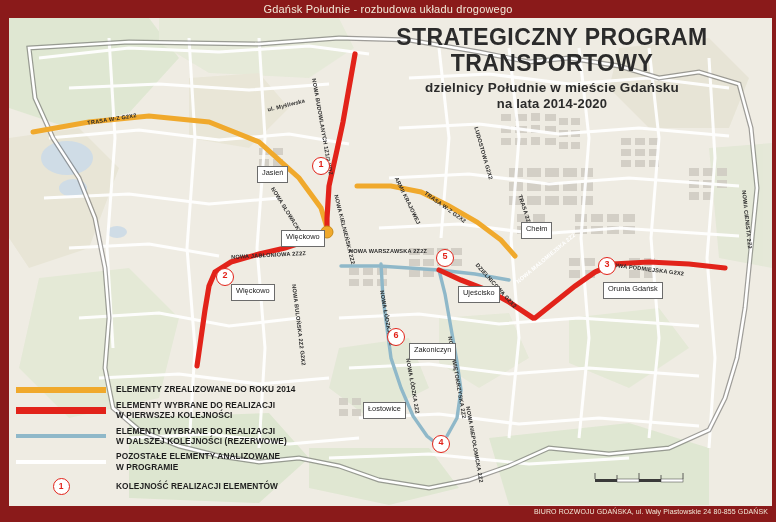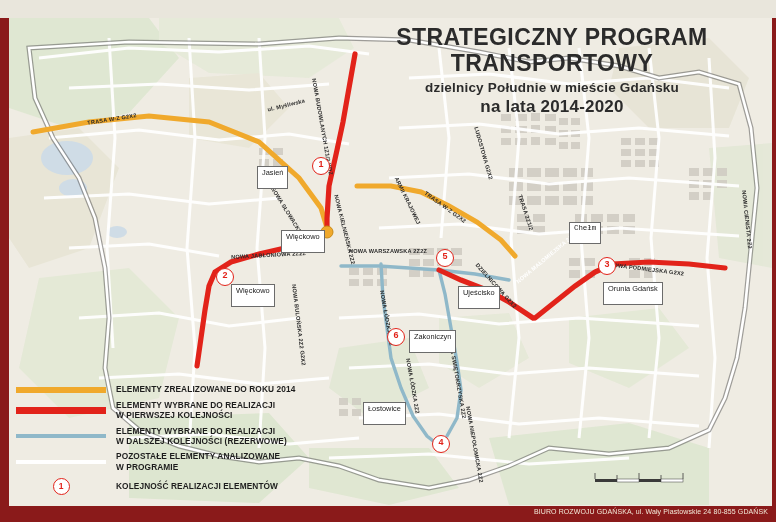--- a/index.html
+++ b/index.html
@@ -42,21 +42,21 @@
   .mapwrap{position:absolute;left:9px;top:18px;width:763px;height:488px;overflow:hidden;background:#efece2;}
   svg.map{position:absolute;left:0;top:0;}
 
   
   .heading{
     position:absolute;right:14px;top:24px;width:420px;text-align:center;
     color:#2b2b2b;z-index:25;pointer-events:none;
   }
   .heading .l1{font-size:23px;font-weight:bold;letter-spacing:.4px;line-height:1.15;}
   .heading .l2{font-size:13.5px;font-weight:bold;letter-spacing:.2px;line-height:1.3;margin-top:2px;}
-  .heading .l3{font-size:17px;font-weight:bold;letter-spacing:.2px;line-height:1.3;}
+  .heading .l3{font-size:13px;font-weight:bold;letter-spacing:.2px;line-height:1.3;}
 
   
   .legend{position:absolute;left:16px;bottom:22px;width:430px;z-index:30;}
   .legrow{display:flex;align-items:center;margin-bottom:5px;}
   .swatch{width:90px;height:0;flex:0 0 90px;margin-right:10px;}
   .sw-orange{border-top:6px solid #f0a92c;}
   .sw-red{border-top:7px solid #e2231a;}
   .sw-blue{border-top:4px solid #8fb8c9;}
   .sw-white{border-top:4px solid #ffffff;}
   .legtxt{font-size:8.3px;font-weight:bold;color:#1d1d1d;line-height:1.25;letter-spacing:.1px;}
@@ -71,21 +71,21 @@
   .marker{
     position:absolute;width:16px;height:16px;border-radius:50%;
     background:#ffffff;border:1.6px solid #e2231a;color:#e2231a;
     font-size:9px;font-weight:bold;line-height:13px;text-align:center;
     z-index:28;
   }
 
   
   .plabel{
     position:absolute;background:#ffffff;border:1px solid #6b6b6b;
-    font-size:7.4px;color:#1b1b1b;padding:1px 4px 11px 4px;z-index:27;white-space:nowrap;
+    font-size:7.4px;color:#1b1b1b;padding:1px 4px 5px 4px;z-index:27;white-space:nowrap;
   }
   
   .rlabel{
     position:absolute;font-size:5.6px;font-weight:bold;color:#2a2a2a;
     white-space:nowrap;z-index:26;letter-spacing:.2px;
   }
   .rlabel.w{color:#ffffff;}
 </style>
 </head>
 <body>
@@ -328,24 +328,24 @@
     <div class="rlabel" style="left:376px;top:272px;transform:rotate(80deg);transform-origin:left top;">NOWA ŁÓDZKA 2Z2</div>
     <div class="rlabel" style="left:444px;top:318px;transform:rotate(80deg);transform-origin:left top;">NOWA SWIĘTOKRZYSKA 2Z2</div>
     <div class="rlabel" style="left:402px;top:340px;transform:rotate(80deg);transform-origin:left top;">NOWA ŁÓDZKA 2Z2</div>
     <div class="rlabel" style="left:462px;top:388px;transform:rotate(80deg);transform-origin:left top;">NOWA NIEPOŁOMICKA 2Z2</div>
     <div class="rlabel" style="left:738px;top:172px;transform:rotate(84deg);transform-origin:left top;">NOWA CIENISTA 2Z2</div>
     <div class="rlabel" style="left:470px;top:244px;transform:rotate(48deg);transform-origin:left top;">DZIELNICOWA G2X2</div>
 
     <div class="plabel" style="left:248px;top:148px;">Jasień</div>
     <div class="plabel" style="left:272px;top:212px;">Więckowo</div>
     <div class="plabel" style="left:222px;top:266px;">Więckowo</div>
-    <div class="plabel" style="left:560px;top:204px;font-family:Liberation Mono, monospace;">Chełm</div>
+    <div class="plabel" style="left:512px;top:204px;">Chełm</div>
     <div class="plabel" style="left:420px;top:268px;margin-left:29px;">Ujeścisko</div>
     <div class="plabel" style="left:594px;top:264px;">Orunia Gdańsk</div>
-    <div class="plabel" style="left:400px;top:312px;">Zakoniczyn</div>
+    <div class="plabel" style="left:400px;top:325px;">Zakoniczyn</div>
     <div class="plabel" style="left:354px;top:384px;">Łostowice</div>
 
     <div class="marker" style="left:303px;top:139px;">1</div>
     <div class="marker" style="left:207px;top:250px;">2</div>
     <div class="marker" style="left:589px;top:239px;">3</div>
     <div class="marker" style="left:423px;top:417px;">4</div>
     <div class="marker" style="left:427px;top:231px;">5</div>
     <div class="marker" style="left:378px;top:310px;">6</div>
   </div>
 
@@ -376,19 +376,22 @@
 W PROGRAMIE</span>
     </div>
     <div class="legrow num">
       <span class="swatch">
         <span class="numbadge">1</span>
       </span>
       <span class="legtxt">KOLEJNOŚĆ REALIZACJI ELEMENTÓW</span>
     </div>
   </div>
 
+  <div class="topbar">
+    <span>Gdańsk Południe - rozbudowa układu drogowego</span>
+  </div>
   <div class="leftrail"></div>
   <div class="rightrail"></div>
   <div class="bottombar">
     <span class="credit">BIURO ROZWOJU GDAŃSKA, ul. Wały Piastowskie 24  80-855 GDAŃSK</span>
   </div>
 
 </div>
 
 </body></html>

